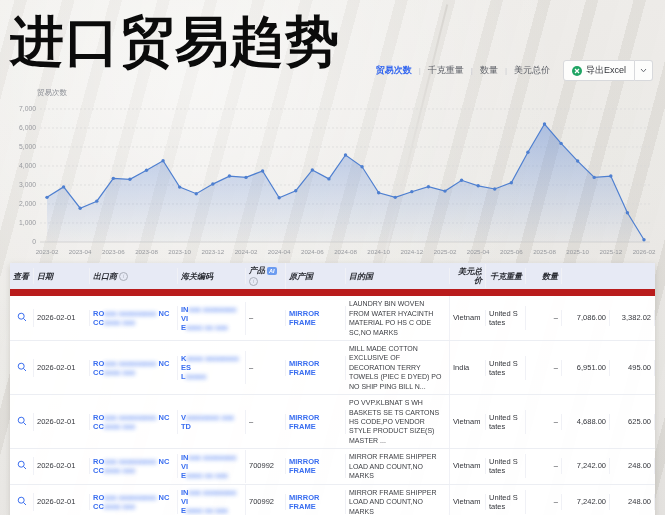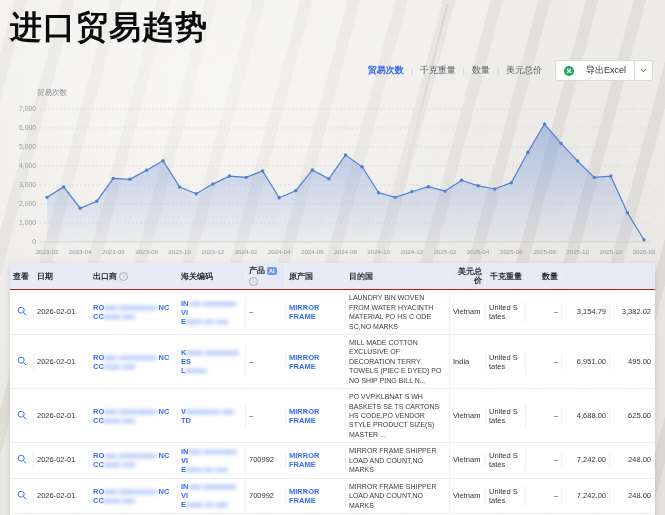--- a/index.html
+++ b/index.html
@@ -6,36 +6,36 @@
   body{
     width:665px;height:515px;position:relative;overflow:hidden;
     font-family:"Liberation Sans",sans-serif;
     background:
       radial-gradient(ellipse at 30% 15%, rgba(255,255,255,.55), transparent 55%),
       repeating-linear-gradient(105deg, rgba(255,255,255,.22) 0 14px, rgba(190,186,179,.16) 14px 26px, rgba(255,255,255,.18) 26px 46px),
       linear-gradient(160deg,#edebe7 0%,#e6e4e0 55%,#dddbd7 100%);
   }
   .streak{position:absolute;pointer-events:none;background:linear-gradient(to bottom,rgba(170,165,158,.25),rgba(255,255,255,.3));width:2px;transform:rotate(14deg);}
   
-  .page-title{position:absolute;left:10px;top:6px;font-family:"Liberation Serif",serif;font-weight:bold;font-size:32px;color:#0b0b0b;letter-spacing:1px;}
+  .page-title{position:absolute;left:10px;top:6px;font-family:"Liberation Serif",serif;font-weight:bold;font-size:54px;color:#0b0b0b;letter-spacing:1px;}
   
   .toolbar{position:absolute;right:12px;top:60px;display:flex;align-items:center;gap:7px;}
   .tab{font-size:9px;color:#5c5f66;cursor:pointer;}
   .tab.active{color:#3366f0;font-weight:bold;}
   .tab-sep{color:#c9cbd1;font-size:8px;}
   .export-group{display:flex;margin-left:6px;}
-  .export-btn{display:flex;align-items:center;gap:12px;background:#fdfdfc;border:1px solid #d8d9dc;border-radius:3px 0 0 3px;padding:3px 8px;font-size:9px;color:#33353a;cursor:pointer;}
+  .export-btn{display:flex;align-items:center;gap:4px;background:#fdfdfc;border:1px solid #d8d9dc;border-radius:3px 0 0 3px;padding:3px 8px;font-size:9px;color:#33353a;cursor:pointer;}
   .caret-btn{display:flex;align-items:center;justify-content:center;background:#fdfdfc;border:1px solid #d8d9dc;border-left:none;border-radius:0 3px 3px 0;width:17px;cursor:pointer;}
   .excel-ic{width:10px;height:10px;border-radius:50%;background:#1fa463;display:inline-flex;align-items:center;justify-content:center;}
   
   #chart{position:absolute;left:0;top:85px;}
   
   .tbl{position:absolute;left:10px;top:263px;width:645px;background:rgba(255,255,255,.55);box-shadow:0 2px 6px rgba(120,115,108,.25);}
   .tr{display:grid;grid-template-columns:24px 56px 88px 68px 40px 60px 104px 36px 40px 36px 48px 45px;align-items:center;background:rgba(255,255,255,.94);border-bottom:1px solid #eceef3;}
-  .tr.head{background:#e7eaf5;border-bottom:1px solid #b91c1c;min-height:26px;}
+  .tr.head{background:#e7eaf5;border-bottom:7px solid #b91c1c;min-height:26px;font-style:italic;}
   .td{padding:3px 3px;font-size:7.5px;color:#34363c;border-right:1px solid #f0f1f6;min-height:10px;word-wrap:break-word;}
   .tr.head .td{font-size:8px;font-weight:bold;color:#2a2c33;display:flex;align-items:center;gap:2px;flex-wrap:wrap;line-height:1.15;}
   .td.num{text-align:right;}
   .tr.head .td.num{justify-content:flex-end;}
   .td.blue,.blur,.clr{color:#3a6ef0;font-weight:bold;}
   .td.desc{font-size:7px;line-height:1.35;color:#3b3d42;}
   .td.center{text-align:center;}
   .blur{filter:blur(2.2px);opacity:.85;}
   .info-ic{width:7px;height:7px;border-radius:50%;border:1px solid #a9adb8;color:#a9adb8;font-size:5px;line-height:7px;text-align:center;display:inline-block;font-weight:normal;}
   .ai-badge{background:#6b9bf0;color:#fff;font-size:5.5px;border-radius:2px;padding:0 2px;line-height:8px;font-weight:bold;}
@@ -203,21 +203,21 @@
             </svg></span></div>
         <div class="td">2026-02-01</div>
         <div class="td"><span class="clr">RO</span><span class="blur">xxx xxxxxxxxx </span><span class="clr">NC</span><br><span class="clr">CC</span><span class="blur">xxxx xxx</span></div>
         <div class="td"><span class="clr">IN</span><span class="blur">xxx xxxxxxxx </span><span class="clr">VI</span><br><span class="clr">E</span><span class="blur">xxxx xx xxx</span></div>
         <div class="td">–</div>
         <div class="td blue">MIRROR FRAME</div>
         <div class="td desc">LAUNDRY BIN WOVEN FROM WATER HYACINTH MATERIAL PO HS C ODE SC,NO MARKS</div>
         <div class="td">Vietnam</div>
         <div class="td">United S tates</div>
         <div class="td num">–</div>
-        <div class="td num">3,154.79</div>
+        <div class="td num">7,086.00</div>
         <div class="td num">3,382.02</div>
       </div>
       <div class="tr">
         <div class="td center"><span class="mag"><svg width="10" height="10" viewBox="0 0 10 10">
               <circle cx="4.2" cy="4.2" r="3" fill="none" stroke="#3a6ef0" stroke-width="1"></circle>
               <line x1="6.5" y1="6.5" x2="9" y2="9" stroke="#3a6ef0" stroke-width="1"></line>
             </svg></span></div>
         <div class="td">2026-02-01</div>
         <div class="td"><span class="clr">RO</span><span class="blur">xxx xxxxxxxxx </span><span class="clr">NC</span><br><span class="clr">CC</span><span class="blur">xxxx xxx</span></div>
         <div class="td"><span class="clr">K</span><span class="blur">xxxx xxxxxxxx </span><span class="clr">ES</span><br><span class="clr">L</span><span class="blur">xxxxx</span></div>

